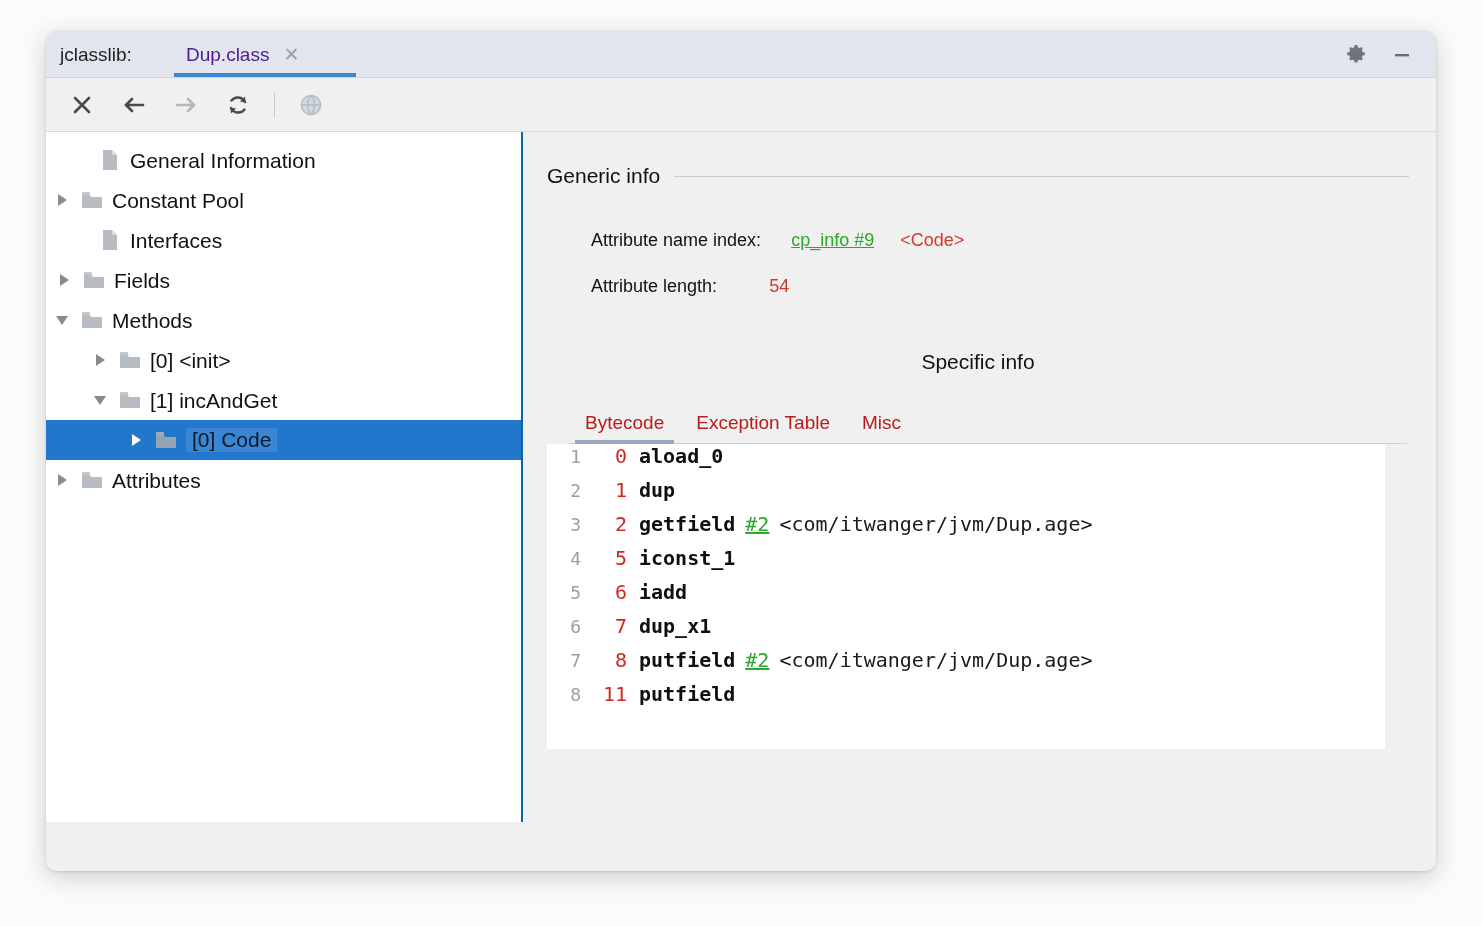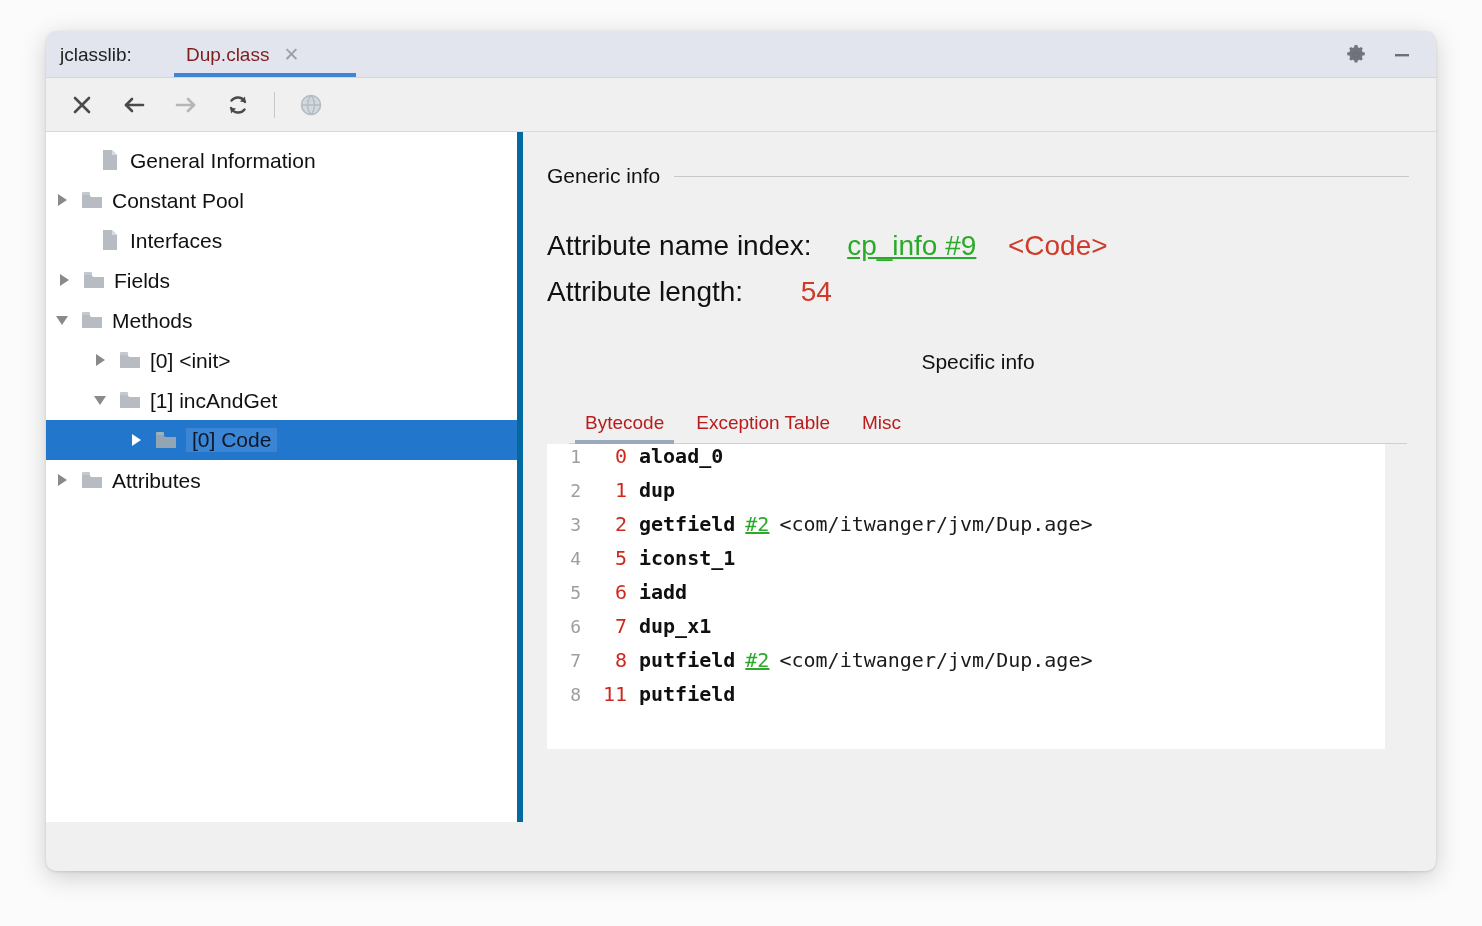--- a/index.html
+++ b/index.html
@@ -53,21 +53,21 @@
     position: absolute; left: 14px; top: 13px;
     font-size: 19px; color: #1f1f1f;
   }
   #file-tab {
     position: absolute; left: 128px; top: 0;
     height: 47px;
     padding: 0 12px;
     display: flex; align-items: center; gap: 14px;
     cursor: default;
   }
-  #file-tab .tab-label { font-size: 19px; color: #7f1d1d; }
+  #file-tab .tab-label { font-size: 19px; color: #4c1d95; }
   #file-tab .tab-close {
     font-size: 19px; color: #9aa0ab; line-height: 1;
   }
   #tab-underline {
     position: absolute; left: 128px; bottom: 0;
     width: 182px; height: 4px; background: #3e86d4;
   }
   .win-ctrl {
     position: absolute; top: 0; height: 47px;
     display: flex; align-items: center; justify-content: center;
@@ -96,21 +96,21 @@
 
   
   #body {
     position: relative;
     height: 690px;
     display: flex;
   }
   #sidebar {
     width: 477px;
     background: #ffffff;
-    border-right: 6px solid #0369a1;
+    border-right: 2px solid #0369a1;
     padding-top: 8px;
     overflow: hidden;
   }
   .tree-row {
     position: relative;
     height: 40px;
     display: flex; align-items: center;
     font-size: 21px; color: #111;
     white-space: nowrap;
   }
@@ -152,22 +152,23 @@
   .section-head {
     position: absolute;
     display: flex; align-items: center; gap: 14px;
     font-size: 21px; color: #111;
   }
   .section-rule {
     flex: 1; height: 1px; background: #c9c9c9;
   }
   .kv-row {
     position: absolute;
-    font-size: 28px; color: #111;
+    font-size: 18px; color: #111;
     white-space: nowrap;
+    margin-left: 44px;
   }
   .kv-key { display: inline-block; }
   .cp-link {
     color: #2aa92a; text-decoration: underline;
   }
   .kv-val-red { color: #d03a2b; }
 
   
   #spec-tabs {
     position: absolute;

